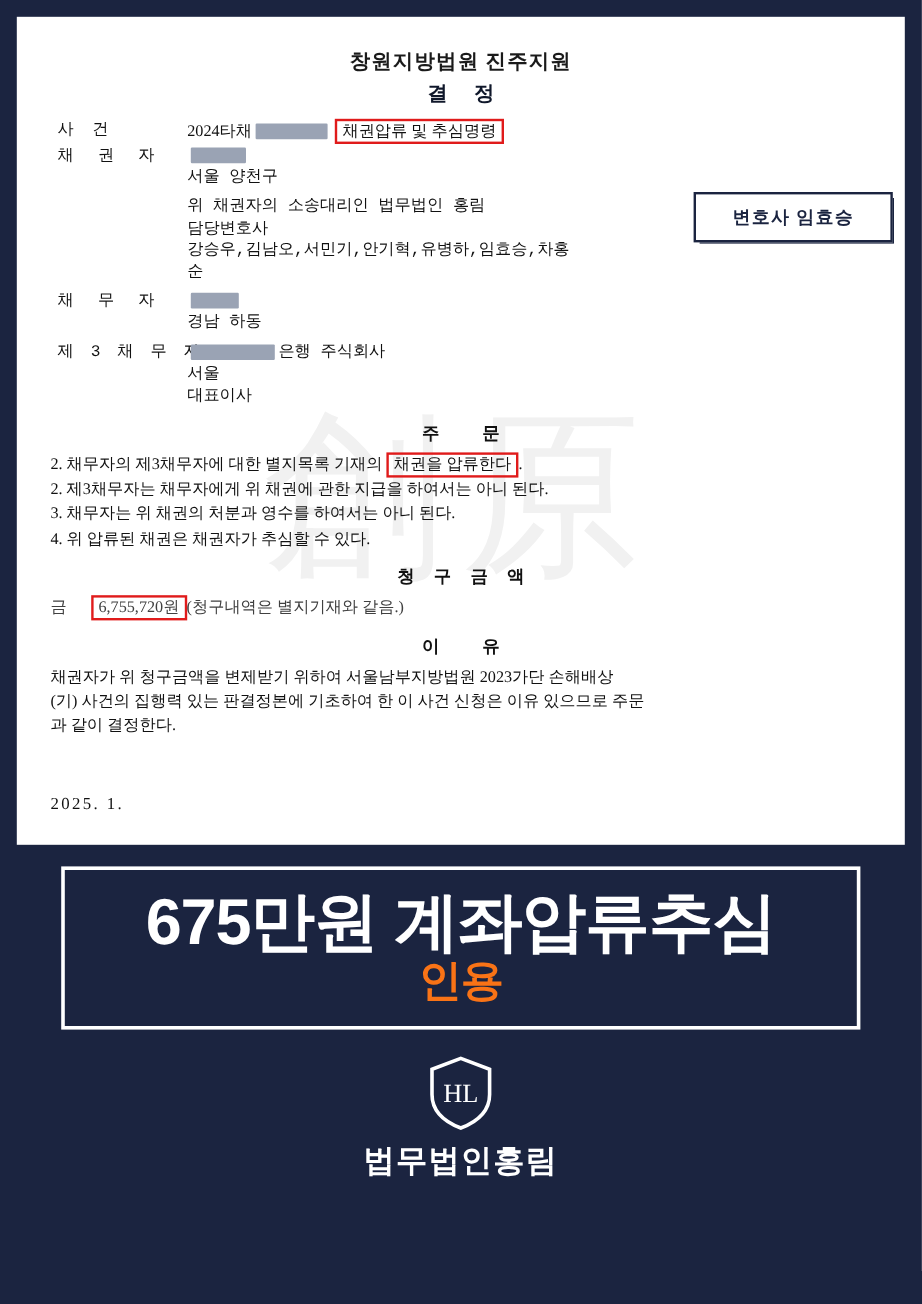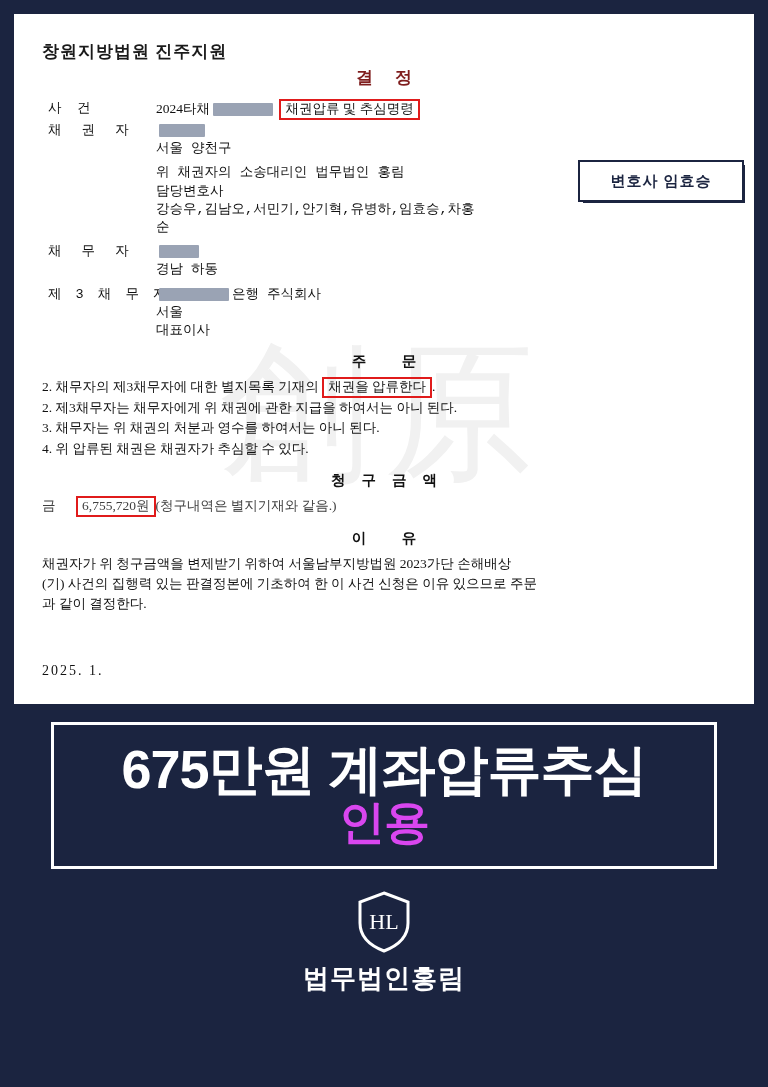--- a/index.html
+++ b/index.html
@@ -41,31 +41,32 @@
     font-family: "DejaVu Serif", serif;
     user-select: none;
     pointer-events: none;
     z-index: 0;
   }
   .doc-inner {
     position: relative;
     z-index: 1;
   }
   .court-title {
+    text-align: center;
     font-size: 17px;
     font-weight: bold;
     color: #1a1a1a;
     letter-spacing: 1px;
     margin-top: 8px;
   }
   .decision-title {
     text-align: center;
     font-size: 17px;
     font-weight: bold;
-    color: #7f1d1d;
+    color: #0f172a;
     letter-spacing: 22px;
     margin-top: 3px;
     padding-left: 22px;
   }
   .rows {
     margin-top: 10px;
     font-size: 13.5px;
     color: #111;
     line-height: 1.35;
   }
@@ -189,22 +190,22 @@
     font-family: "Liberation Sans", sans-serif;
     font-weight: bold;
     font-size: 54px;
     color: #ffffff;
     line-height: 1.05;
     letter-spacing: -1px;
   }
   .banner .l2 {
     font-family: "Liberation Sans", sans-serif;
     font-weight: bold;
-    font-size: 46px;
-    color: #d946ef;
+    font-size: 36px;
+    color: #f97316;
     line-height: 1.05;
     letter-spacing: -1px;
   }
   .footer {
     margin-top: 22px;
     text-align: center;
   }
   .logo-shield {
     margin: 0 auto;
     width: 54px;

